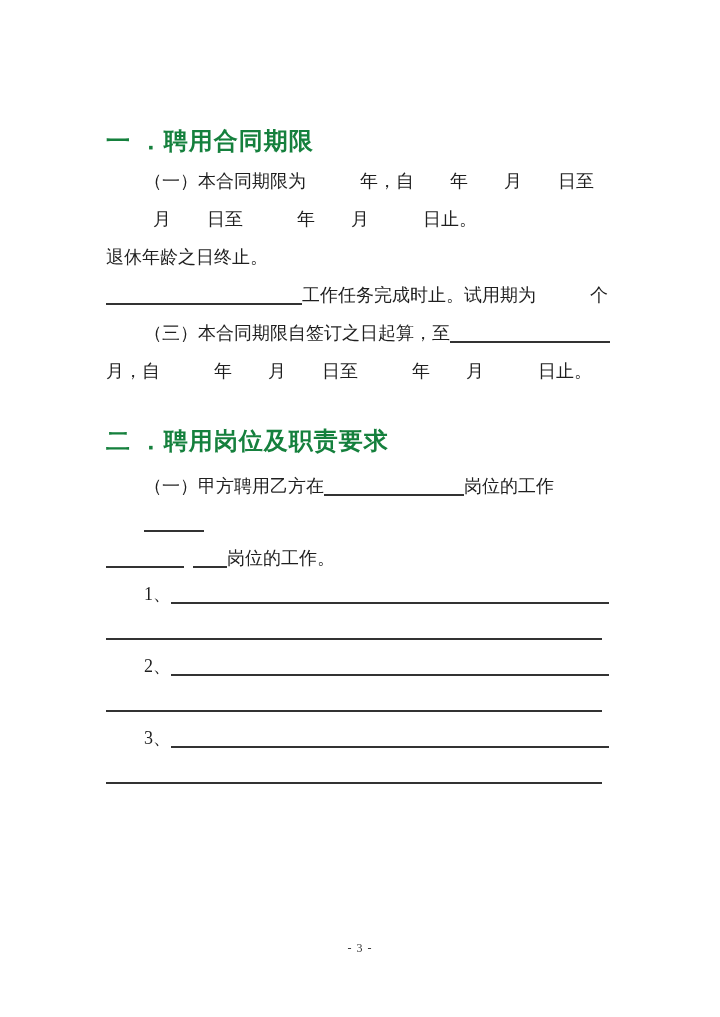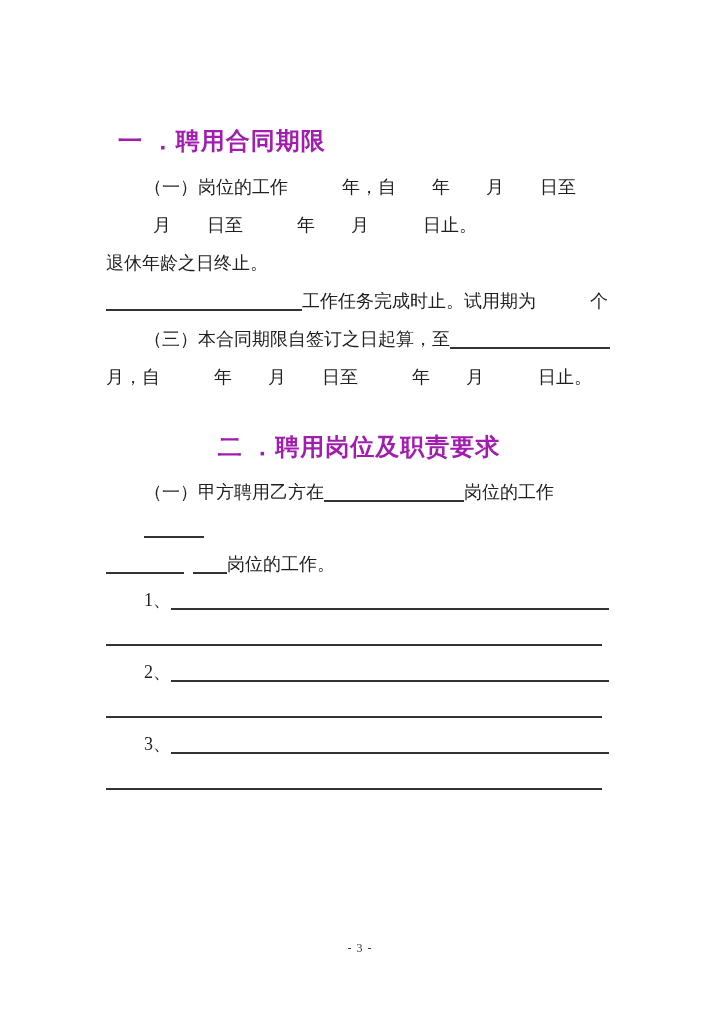--- a/index.html
+++ b/index.html
@@ -11,27 +11,27 @@
   .page{
     position:absolute;inset:0;
     padding:0 108px 0 106px;
     box-sizing:border-box;
   }
   .sec-title{
     font-family:"Liberation Sans","DejaVu Sans",sans-serif;
     font-weight:bold;
     font-size:24px;
     line-height:30px;
-    color:#a21caf;
-    margin:12px;
+    color:#15803d;
+    margin:0;
     letter-spacing:1px;
     white-space:pre-wrap;
   }
   .t1{margin-top:126px;}
-  .t2{margin-top:36px;text-align:center;}
+  .t2{margin-top:36px;}
   .sec{font-size:18px;}
   .sec1{margin-top:6px;}
   .sec2{margin-top:12px;}
   .sec1 .line{line-height:38px;}
   .sec2 .line{line-height:36px;}
   .line{white-space:pre-wrap;}
   .line.para{padding-left:38px;}
   .line.cont{padding-left:47px;}
   .ul{
     display:inline-block;
@@ -49,21 +49,21 @@
   }
 </style>
 </head>
 <body>
 
 <div class="page">
 
   <h1 class="sec-title t1">一 ．聘用合同期限</h1>
 
   <div class="sec sec1">
-      <div class="line para"><span>（一）岗位的工作　　　年，自　　年　　月　　日至</span></div>
+      <div class="line para"><span>（一）本合同期限为　　　年，自　　年　　月　　日至</span></div>
       <div class="line cont"><span>月　　日至　　　年　　月　　　日止。</span></div>
       <div class="line flush"><span>退休年龄之日终止。</span></div>
       <div class="line flush"><span class="ul" style="width: 196px;"></span><span>工作任务完成时止。试用期为　　　个</span></div>
       <div class="line para"><span>（三）本合同期限自签订之日起算，至</span><span class="ul" style="width: 160px;"></span></div>
       <div class="line flush"><span>月，自　　　年　　月　　日至　　　年　　月　　　日止。</span></div>
     </div>
 
   <h1 class="sec-title t2">二 ．聘用岗位及职责要求</h1>
 
   <div class="sec sec2">

